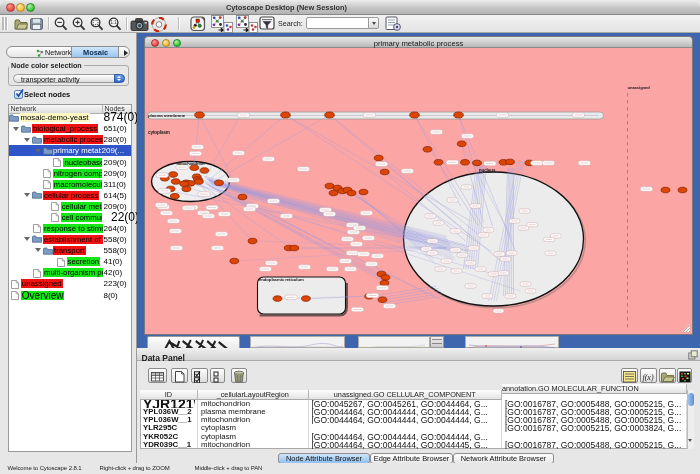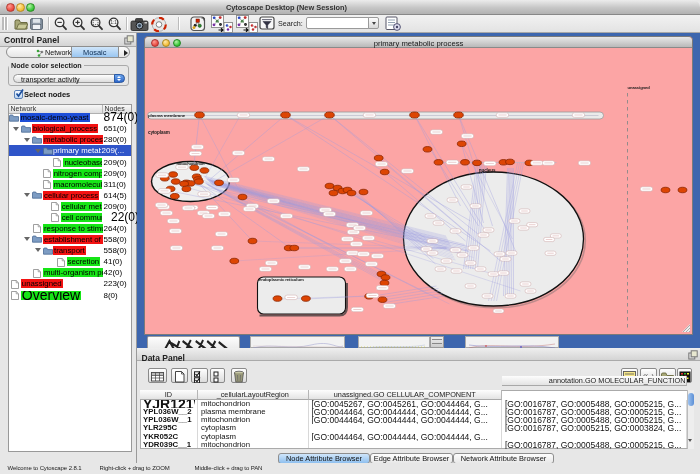--- a/index.html
+++ b/index.html
@@ -114,38 +114,31 @@
     </div>
     <svg class="abs" style="left:385px;top:16px" width="16" height="15" viewBox="0 0 16 15">
       <rect x="1" y="1" width="11" height="12.5" rx="1" fill="#fff" stroke="#556" stroke-width="1"></rect>
       <line x1="3" y1="4" x2="10" y2="4" stroke="#89a" stroke-width="0.9"></line>
       <line x1="3" y1="6.5" x2="10" y2="6.5" stroke="#89a" stroke-width="0.9"></line>
       <line x1="3" y1="9" x2="10" y2="9" stroke="#89a" stroke-width="0.9"></line>
       <circle cx="12" cy="11" r="3.4" fill="#dde" stroke="#446" stroke-width="0.9"></circle>
       <circle cx="12" cy="11" r="1.2" fill="#446"></circle>
     </svg>
     <div class="abs" style="left:0;top:33px;width:137px;height:430px;background:#e7e7e7;border-right:1px solid #9a9a9a;box-sizing:border-box">
-      <div class="abs" style="left:0;top:0;width:136px;height:13px;background:linear-gradient(#efefef,#d4d4d4);border-bottom:1px solid #aaa">
-        <div class="abs" style="left:4px;top:2px;font-size:8.5px;font-weight:bold;color:#222">Control Panel</div>
-        <svg class="abs" style="left:124px;top:1.5px" width="10" height="10" viewBox="0 0 10 10">
-          <rect x="0.8" y="3" width="6" height="6" fill="none" stroke="#777" stroke-width="1"></rect>
-          <rect x="3.2" y="0.8" width="6" height="6" fill="#e8e8d0" stroke="#777" stroke-width="1"></rect>
-        </svg>
-      </div>
       <div class="abs" style="left:6px;top:13px;width:124px;height:11.5px;background:linear-gradient(#fcfcfc,#e6e6e6);border:1px solid #8e8e8e;border-radius:6px;overflow:hidden;box-sizing:border-box">
         <div class="abs" style="left:63.5px;top:0;width:48px;height:11.5px;background:linear-gradient(#cfe5fa,#8fc0ef);border-left:1px solid #8e8e8e;border-right:1px solid #8e8e8e;box-sizing:border-box"></div>
         <svg class="abs" style="left:29px;top:1.5px" width="8" height="8" viewBox="0 0 8 8">
           <circle cx="2" cy="2" r="1.3" fill="#3a3"></circle>
           <circle cx="6" cy="3" r="1.3" fill="#888"></circle>
           <circle cx="3" cy="6.5" r="1.3" fill="#3a3"></circle>
           <line x1="2" y1="2" x2="6" y2="3" stroke="#666" stroke-width="0.6"></line>
           <line x1="3" y1="6.5" x2="6" y2="3" stroke="#666" stroke-width="0.6"></line>
         </svg>
         <div class="abs" style="left:38px;top:1.2px;font-size:7.2px;color:#111">Network</div>
-        <div class="abs" style="left:76px;top:1.2px;font-size:7.4px;font-weight:normal;color:#0a2a50">Mosaic</div>
+        <div class="abs" style="left:76px;top:1.2px;font-size:7.4px;font-weight:bold;color:#0a2a50">Mosaic</div>
         <div class="abs" style="left:117px;top:2.5px;width:0;height:0;border-top:3.2px solid transparent;border-bottom:3.2px solid transparent;border-left:4.5px solid #222"></div>
       </div>
       <div class="abs" style="left:8px;top:31.5px;width:121px;height:21px;border:1px solid #aaa;border-radius:3px;box-sizing:border-box"></div>
       <div class="abs" style="left:9px;top:27.5px;font-size:7.2px;font-weight:bold;color:#222;background:#e7e7e7;padding:0 2px">Node color selection</div>
       <div class="abs" style="left:13px;top:40.5px;width:112px;height:9.5px;background:linear-gradient(#fff,#dcdcdc);border:1px solid #999;border-radius:4.5px;box-sizing:border-box"></div>
       <div class="abs" style="left:21px;top:41.7px;font-size:7.2px;color:#111">transporter activity</div>
       <div class="abs" style="left:113.5px;top:40.5px;width:11.5px;height:9.5px;background:linear-gradient(#6ea6ec,#2d66c8);border:1px solid #2a5aa8;border-radius:0 4.5px 4.5px 0;box-sizing:border-box">
         <div style="margin:1px auto 0;width:0;height:0;border-left:2.2px solid transparent;border-right:2.2px solid transparent;border-bottom:2.6px solid #fff"></div>
         <div style="margin:1px auto 0;width:0;height:0;border-left:2.2px solid transparent;border-right:2.2px solid transparent;border-top:2.6px solid #fff"></div>
       </div>
@@ -159,21 +152,21 @@
       <div class="abs" style="left:0;top:0;width:123px;height:8.5px;background:linear-gradient(#f8f8f8,#ddd);border-bottom:1px solid #b0b0b0">
         <div class="abs" style="left:2px;top:0.5px;font-size:7px;color:#333">Network</div>
         <div class="abs" style="left:96px;top:0.5px;font-size:7px;color:#333">Nodes</div>
         <div class="abs" style="left:93px;top:0;width:1px;height:8.5px;background:#b8b8b8"></div>
       </div>
     </div>
     <div class="abs" style="left:0;top:0">
       <div style="position:absolute;left:9px;top:113.5px;line-height:0"><svg width="10" height="8" viewBox="0 0 10 8">
           <path d="M0.5 1.8 L0.5 7.2 L9.5 7.2 L9.5 2.6 L4.6 2.6 L3.7 1 L1.1 1 Z" fill="#7d9cc3" stroke="#4a6a94" stroke-width="0.8"></path>
         </svg></div>
-      <div style="position:absolute;left:19.5px;top:113.2px;font-size:7.8px;line-height:9px;color:#000;background:#1d4ed8;padding:0 1px;white-space:nowrap;max-width:81.0px;overflow:hidden">mosaic-demo-yeast</div>
+      <div style="position:absolute;left:19.5px;top:113.2px;font-size:7.8px;line-height:9px;color:#000;background:#fef9c3;padding:0 1px;white-space:nowrap;max-width:81.0px;overflow:hidden">mosaic-demo-yeast</div>
       <div style="position:absolute;left:103.5px;top:113.2px;font-size:12px;line-height:9px;color:#000">874(0)</div>
       <div style="position:absolute;left:13px;top:126.5px;width:0;height:0;border-left:3px solid transparent;border-right:3px solid transparent;border-top:4.5px solid #666"></div>
       <div style="position:absolute;left:21px;top:124.6px;line-height:0"><svg width="10" height="8" viewBox="0 0 10 8">
           <path d="M0.5 1.8 L0.5 7.2 L9.5 7.2 L9.5 2.6 L4.6 2.6 L3.7 1 L1.1 1 Z" fill="#7d9cc3" stroke="#4a6a94" stroke-width="0.8"></path>
         </svg></div>
       <div style="position:absolute;left:32px;top:124.3px;font-size:7.8px;line-height:9px;color:#000;background:#f31212;padding:0 1px;white-space:nowrap;max-width:68.5px;overflow:hidden">biological_process</div>
       <div style="position:absolute;left:103.5px;top:124.3px;font-size:8px;line-height:9px;color:#000">651(0)</div>
       <div style="position:absolute;left:24px;top:137.6px;width:0;height:0;border-left:3px solid transparent;border-right:3px solid transparent;border-top:4.5px solid #666"></div>
       <div style="position:absolute;left:32px;top:135.7px;line-height:0"><svg width="10" height="8" viewBox="0 0 10 8">
           <path d="M0.5 1.8 L0.5 7.2 L9.5 7.2 L9.5 2.6 L4.6 2.6 L3.7 1 L1.1 1 Z" fill="#7d9cc3" stroke="#4a6a94" stroke-width="0.8"></path>
@@ -256,21 +249,21 @@
       <div style="position:absolute;left:11px;top:279.7px;line-height:0"><svg width="8" height="9" viewBox="0 0 8 9">
           <path d="M0.5 0.5 L5.2 0.5 L7.5 2.8 L7.5 8.5 L0.5 8.5 Z" fill="#fff" stroke="#888" stroke-width="0.8"></path>
           <path d="M5.2 0.5 L5.2 2.8 L7.5 2.8" fill="none" stroke="#888" stroke-width="0.7"></path>
         </svg></div>
       <div style="position:absolute;left:20.8px;top:279.4px;font-size:7.8px;line-height:9px;color:#000;background:#f31212;padding:0 1px;white-space:nowrap;max-width:79.7px;overflow:hidden">unassigned</div>
       <div style="position:absolute;left:103.5px;top:279.4px;font-size:8px;line-height:9px;color:#000">223(0)</div>
       <div style="position:absolute;left:11px;top:290.8px;line-height:0"><svg width="8" height="9" viewBox="0 0 8 9">
           <path d="M0.5 0.5 L5.2 0.5 L7.5 2.8 L7.5 8.5 L0.5 8.5 Z" fill="#fff" stroke="#888" stroke-width="0.8"></path>
           <path d="M5.2 0.5 L5.2 2.8 L7.5 2.8" fill="none" stroke="#888" stroke-width="0.7"></path>
         </svg></div>
-      <div style="position:absolute;left:20.8px;top:290.5px;font-size:14px;line-height:9px;color:#000;background:#16e516;padding:0 1px;white-space:nowrap;max-width:79.7px;overflow:hidden">Overview</div>
+      <div style="position:absolute;left:20.8px;top:290.5px;font-size:10px;line-height:9px;color:#000;background:#16e516;padding:0 1px;white-space:nowrap;max-width:79.7px;overflow:hidden">Overview</div>
       <div style="position:absolute;left:103.5px;top:290.5px;font-size:8px;line-height:9px;color:#000">8(0)</div>
     </div>
     <div class="abs" style="left:137px;top:33px;width:563px;height:315px;background:#3d66ae"></div>
     <div class="abs" style="left:143.5px;top:36px;width:549px;height:298.5px;background:#fca5a5;border:1px solid #7a7a7a;box-sizing:border-box;border-radius:4px 4px 0 0">
       <div class="abs" style="left:0;top:0;width:547px;height:11px;background:linear-gradient(#e8e8e8,#b9b9b9);border-bottom:1px solid #8a8a8a;box-sizing:border-box;border-radius:4px 4px 0 0">
         <div class="abs" style="left:6.5px;top:2px;width:6px;height:6px;border-radius:50%;background:radial-gradient(circle at 35% 30%,#ff9d95,#e84b40 65%,#c33);border:0.5px solid #a33"></div>
         <div class="abs" style="left:17.5px;top:2px;width:6px;height:6px;border-radius:50%;background:radial-gradient(circle at 35% 30%,#ffe9a8,#f5bd37 65%,#d9a32a);border:0.5px solid #a82"></div>
         <div class="abs" style="left:28.5px;top:2px;width:6px;height:6px;border-radius:50%;background:radial-gradient(circle at 35% 30%,#b6f0a8,#37c837 65%,#2aa32a);border:0.5px solid #282"></div>
         <div class="abs" style="left:0;top:1.5px;width:548px;text-align:center;font-size:7.7px;color:#1a1a1a">primary metabolic process</div>
       </div>
@@ -730,41 +723,42 @@
         <rect x="3" y="5.5" width="2" height="1.5" fill="#3a3"></rect>
         <rect x="6.5" y="5.5" width="2" height="1.5" fill="#e33"></rect>
         <rect x="8.5" y="7.5" width="2" height="1.5" fill="#ee3"></rect>
         <rect x="4" y="8" width="2" height="1.5" fill="#e33"></rect>
         <rect x="6" y="9.8" width="2" height="1.5" fill="#3a3"></rect>
       </svg></div>
     <div class="abs" style="left:140px;top:390px;width:554px;height:58.5px;background:#fff;border:1px solid #aaa;box-sizing:border-box"></div>
     <div style="position:absolute;left:140px;top:390px;width:58px;height:9.5px;background:linear-gradient(#fdfdfd,#e3e3e3);border-right:1px solid #b5b5b5;border-bottom:1px solid #a8a8a8;box-sizing:border-box;font-size:7.3px;line-height:9px;text-align:center;color:#222;overflow:hidden">ID</div>
     <div style="position:absolute;left:198px;top:390px;width:110.5px;height:9.5px;background:linear-gradient(#fdfdfd,#e3e3e3);border-right:1px solid #b5b5b5;border-bottom:1px solid #a8a8a8;box-sizing:border-box;font-size:7.3px;line-height:9px;text-align:center;color:#222;overflow:hidden">_cellularLayoutRegion</div>
     <div style="position:absolute;left:308.5px;top:390px;width:193.5px;height:9.5px;background:linear-gradient(#fdfdfd,#e3e3e3);border-right:1px solid #b5b5b5;border-bottom:1px solid #a8a8a8;box-sizing:border-box;font-size:7.3px;line-height:9px;text-align:center;color:#222;overflow:hidden">unassigned.GO CELLULAR_COMPONENT</div>
-    <div style="position:absolute;left:502px;top:376px;width:184.5px;height:9.5px;background:linear-gradient(#fdfdfd,#e3e3e3);border-right:1px solid #b5b5b5;border-bottom:1px solid #a8a8a8;box-sizing:border-box;font-size:7.3px;line-height:9px;text-align:right;color:#222;overflow:hidden">annotation.GO MOLECULAR_FUNCTION</div>
+    <div style="position:absolute;left:502px;top:384px;width:184.5px;height:9.5px;background:linear-gradient(#fdfdfd,#e3e3e3);border-right:1px solid #b5b5b5;border-bottom:1px solid #a8a8a8;box-sizing:border-box;font-size:7.3px;line-height:9px;text-align:left;color:#222;overflow:hidden">annotation.GO MOLECULAR_FUNCTION</div>
     <div style="position:absolute;left:143px;top:400.2px;width:52px;height:8.07px;font-size:14px;line-height:8.1px;font-weight:bold;color:#111;white-space:nowrap;overflow:hidden">YJR121W__1</div>
     <div style="position:absolute;left:201px;top:400.2px;width:104.5px;height:8.07px;font-size:7.8px;line-height:8.1px;font-weight:normal;color:#111;white-space:nowrap;overflow:hidden">mitochondrion</div>
     <div style="position:absolute;left:311.5px;top:400.2px;width:187.5px;height:8.07px;font-size:8.5px;line-height:8.1px;font-weight:normal;color:#111;white-space:nowrap;overflow:hidden">[GO:0045267, GO:0045261, GO:0044464, G...</div>
     <div style="position:absolute;left:505px;top:400.2px;width:178.5px;height:8.07px;font-size:8.5px;line-height:8.1px;font-weight:normal;color:#111;white-space:nowrap;overflow:hidden">[GO:0016787, GO:0005488, GO:0005215, G...</div>
     <div style="position:absolute;left:143px;top:408.3px;width:52px;height:8.07px;font-size:7.8px;line-height:8.1px;font-weight:bold;color:#111;white-space:nowrap;overflow:hidden">YPL036W__2</div>
     <div style="position:absolute;left:201px;top:408.3px;width:104.5px;height:8.07px;font-size:7.8px;line-height:8.1px;font-weight:normal;color:#111;white-space:nowrap;overflow:hidden">plasma membrane</div>
     <div style="position:absolute;left:311.5px;top:408.3px;width:187.5px;height:8.07px;font-size:8.5px;line-height:8.1px;font-weight:normal;color:#111;white-space:nowrap;overflow:hidden">[GO:0044464, GO:0044444, GO:0044444, G...</div>
     <div style="position:absolute;left:505px;top:408.3px;width:178.5px;height:8.07px;font-size:8.5px;line-height:8.1px;font-weight:normal;color:#111;white-space:nowrap;overflow:hidden">[GO:0016787, GO:0005488, GO:0005215, G...</div>
     <div style="position:absolute;left:143px;top:416.3px;width:52px;height:8.07px;font-size:7.8px;line-height:8.1px;font-weight:bold;color:#111;white-space:nowrap;overflow:hidden">YPL036W__1</div>
     <div style="position:absolute;left:201px;top:416.3px;width:104.5px;height:8.07px;font-size:7.8px;line-height:8.1px;font-weight:normal;color:#111;white-space:nowrap;overflow:hidden">mitochondrion</div>
     <div style="position:absolute;left:311.5px;top:416.3px;width:187.5px;height:8.07px;font-size:8.5px;line-height:8.1px;font-weight:normal;color:#111;white-space:nowrap;overflow:hidden">[GO:0044464, GO:0044444, GO:0044444, G...</div>
     <div style="position:absolute;left:505px;top:416.3px;width:178.5px;height:8.07px;font-size:8.5px;line-height:8.1px;font-weight:normal;color:#111;white-space:nowrap;overflow:hidden">[GO:0016787, GO:0005488, GO:0005215, G...</div>
     <div style="position:absolute;left:143px;top:424.4px;width:52px;height:8.07px;font-size:7.8px;line-height:8.1px;font-weight:bold;color:#111;white-space:nowrap;overflow:hidden">YLR295C</div>
     <div style="position:absolute;left:201px;top:424.4px;width:104.5px;height:8.07px;font-size:7.8px;line-height:8.1px;font-weight:normal;color:#111;white-space:nowrap;overflow:hidden">cytoplasm</div>
     <div style="position:absolute;left:505px;top:424.4px;width:178.5px;height:8.07px;font-size:8.5px;line-height:8.1px;font-weight:normal;color:#111;white-space:nowrap;overflow:hidden">[GO:0016787, GO:0005215, GO:0003824, G...</div>
     <div style="position:absolute;left:143px;top:432.5px;width:52px;height:8.07px;font-size:7.8px;line-height:8.1px;font-weight:bold;color:#111;white-space:nowrap;overflow:hidden">YKR052C</div>
     <div style="position:absolute;left:201px;top:432.5px;width:104.5px;height:8.07px;font-size:7.8px;line-height:8.1px;font-weight:normal;color:#111;white-space:nowrap;overflow:hidden">cytoplasm</div>
     <div style="position:absolute;left:311.5px;top:432.5px;width:187.5px;height:8.07px;font-size:8.5px;line-height:8.1px;font-weight:normal;color:#111;white-space:nowrap;overflow:hidden">[GO:0044464, GO:0044444, GO:0044444, G...</div>
     <div style="position:absolute;left:143px;top:440.6px;width:52px;height:8.07px;font-size:7.8px;line-height:8.1px;font-weight:bold;color:#111;white-space:nowrap;overflow:hidden">YDR039C__1</div>
     <div style="position:absolute;left:201px;top:440.6px;width:104.5px;height:8.07px;font-size:7.8px;line-height:8.1px;font-weight:normal;color:#111;white-space:nowrap;overflow:hidden">mitochondrion</div>
+    <div style="position:absolute;left:311.5px;top:440.6px;width:187.5px;height:8.07px;font-size:8.5px;line-height:8.1px;font-weight:normal;color:#111;white-space:nowrap;overflow:hidden">[GO:0044464, GO:0044444, GO:0044445, G...</div>
     <div style="position:absolute;left:505px;top:440.6px;width:178.5px;height:8.07px;font-size:8.5px;line-height:8.1px;font-weight:normal;color:#111;white-space:nowrap;overflow:hidden">[GO:0016787, GO:0005488, GO:0005215, G...</div>
     <div style="position:absolute;left:197px;top:399.8px;width:1px;height:48.4px;background:#d8d8d8"></div>
     <div style="position:absolute;left:307.5px;top:399.8px;width:1px;height:48.4px;background:#d8d8d8"></div>
     <div style="position:absolute;left:501px;top:399.8px;width:1px;height:48.4px;background:#d8d8d8"></div>
     <div style="position:absolute;left:685.5px;top:399.8px;width:1px;height:48.4px;background:#d8d8d8"></div>
     <div class="abs" style="left:686.5px;top:390px;width:7.5px;height:58.5px;background:#eee;border-left:1px solid #bbb;box-sizing:border-box">
       <div class="abs" style="left:0.5px;top:3px;width:5.5px;height:13px;background:linear-gradient(90deg,#9ec2ee,#5b8fd6);border-radius:3px"></div>
       <div class="abs" style="left:0.5px;top:49px;width:0;height:0;border-left:2.8px solid transparent;border-right:2.8px solid transparent;border-top:3.5px solid #555"></div>
     </div>
     <div class="abs" style="left:278px;top:452.5px;width:92px;height:11.5px;background:linear-gradient(#cfe5fa,#8fc0ef);border:1px solid #8e8e8e;border-radius:3px;box-sizing:border-box;font-size:7.4px;line-height:10.5px;text-align:center;color:#111;white-space:nowrap;overflow:hidden">Node Attribute Browser</div>

